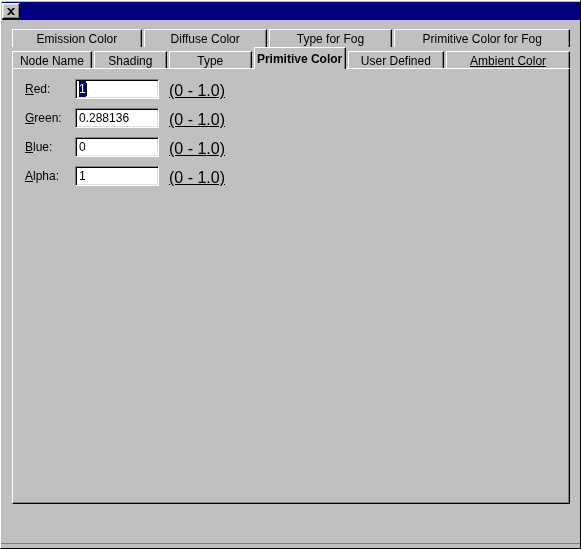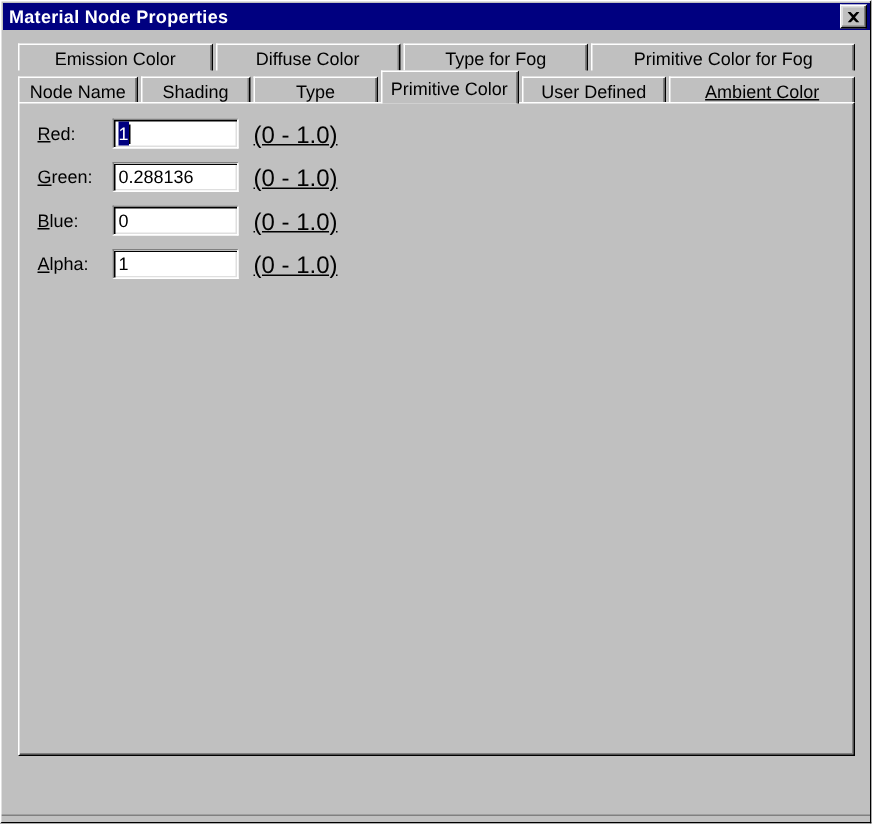--- a/index.html
+++ b/index.html
@@ -103,20 +103,21 @@
     bottom: 0;
     width: 1px;
     background: #808080;
   }
   .tab.selected {
     height: 22px;
     background: #c0c0c0;
     z-index: 5;
     border-bottom: none;
     margin-bottom: 0;
+    font-weight: bold;
   }
 
   
   #content-panel {
     position: absolute;
     left: 11px;
     top: 67px;
     width: 558px;
     height: 436px;
     box-sizing: border-box;
@@ -251,21 +252,20 @@
     background: #c0c0c0;
     border-top: 1px solid #808080;
   }
 </style>
 </head>
 <body>
 
 <div id="window">
 
   <div id="titlebar">
-    <div id="titlebar-text">Material Node Properties</div>
     <div id="close-button">
       <span>
         <svg width="8" height="7" viewBox="0 0 8 7">
           <path d="M0 0 H2 L4 2 L6 0 H8 L5 3.5 L8 7 H6 L4 5 L2 7 H0 L3 3.5 Z" fill="#000000"></path>
         </svg>
       </span>
     </div>
   </div>
 
   <div class="tab-row" id="tab-row-1">

